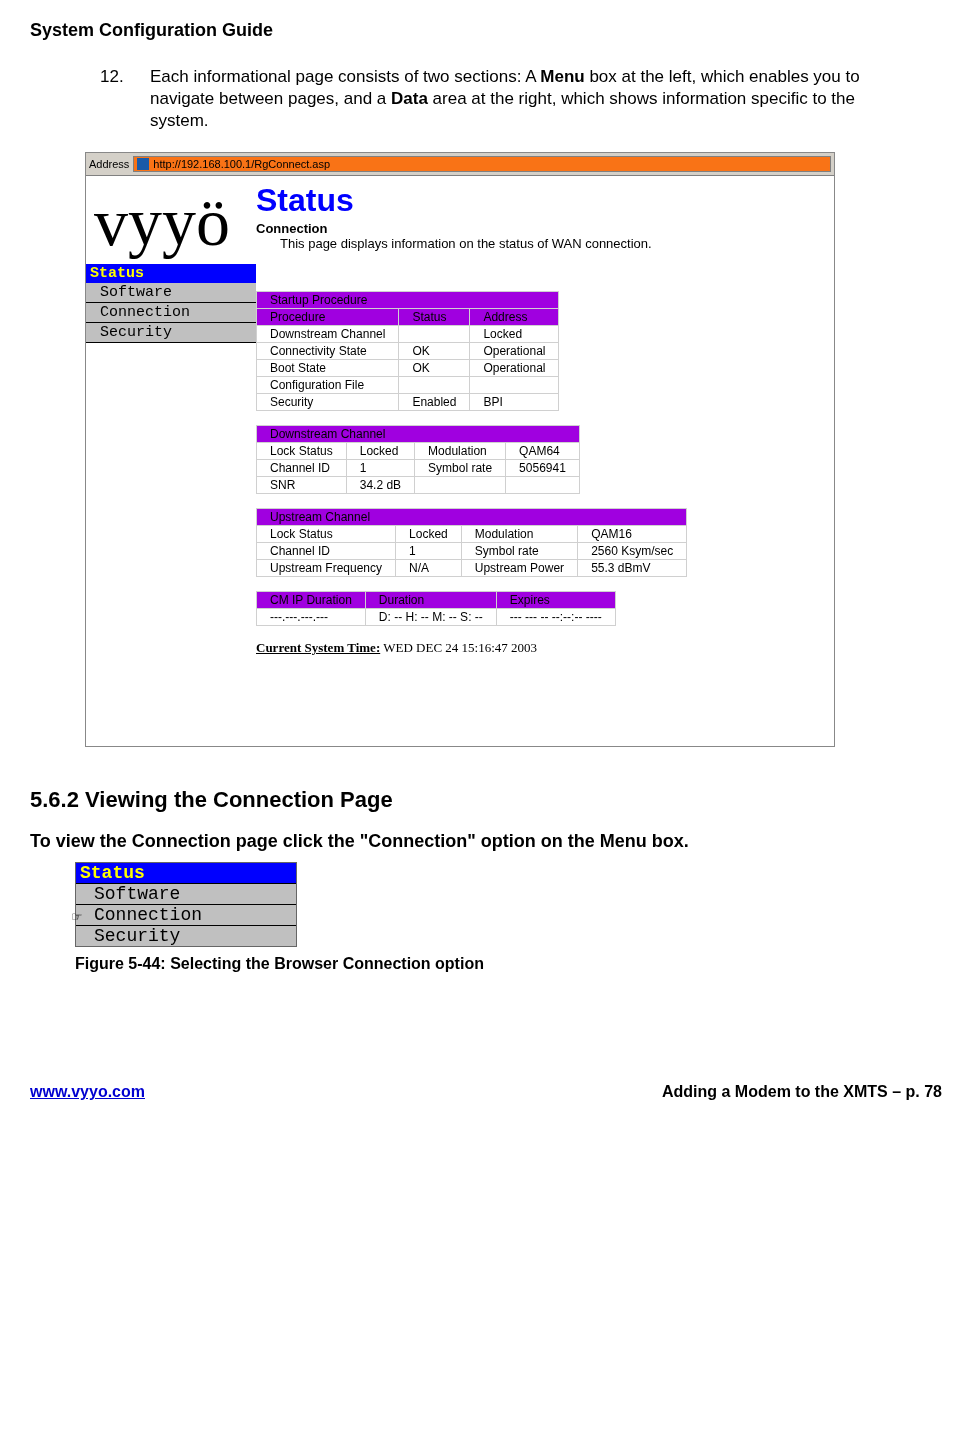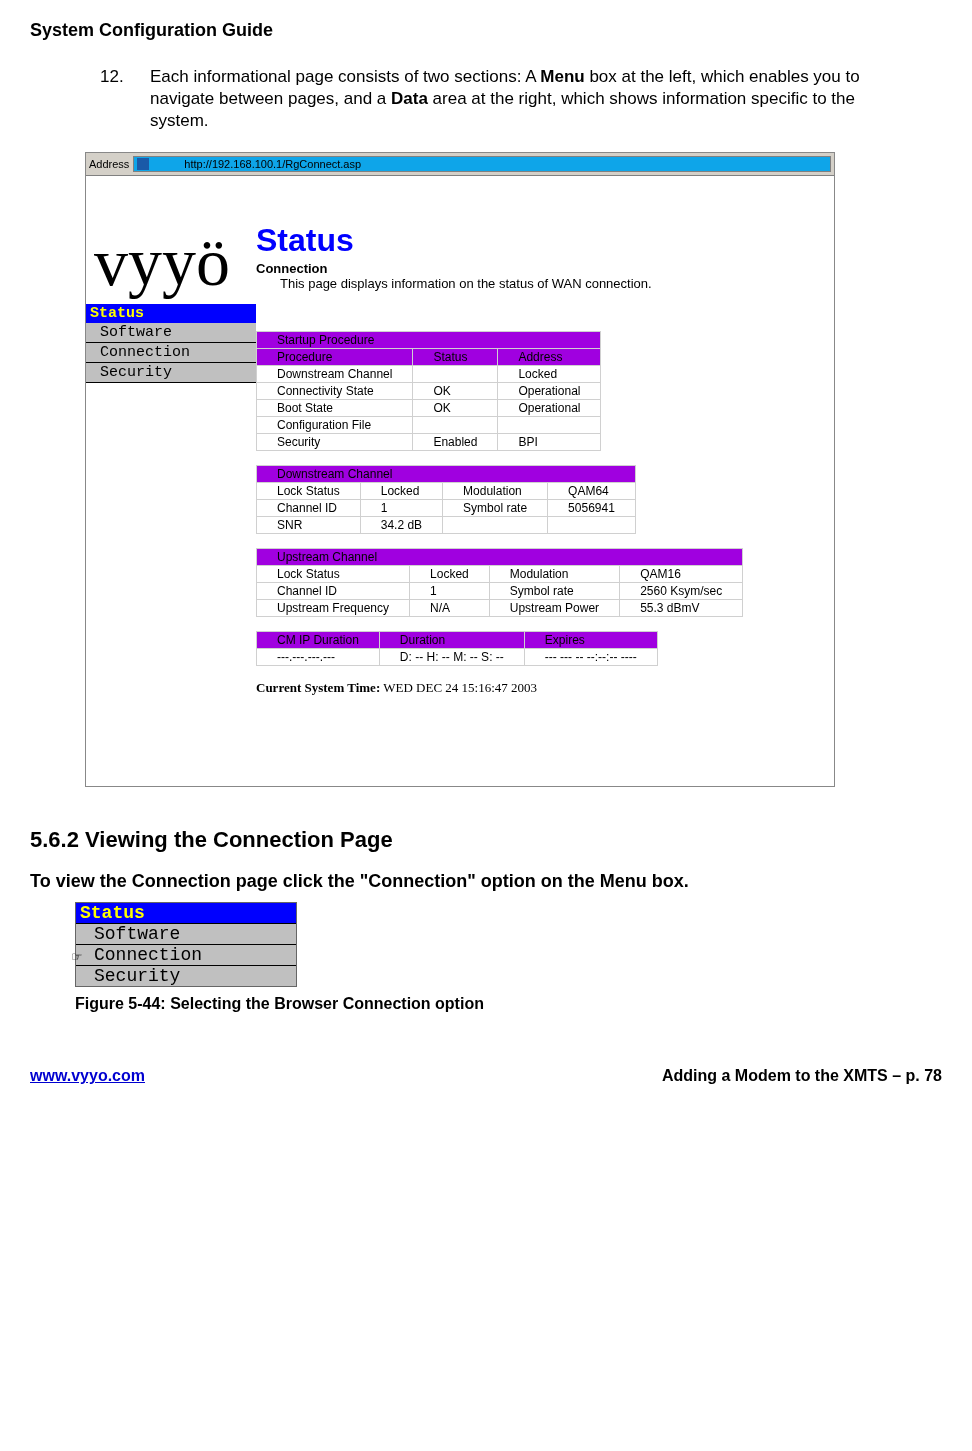--- a/index.html
+++ b/index.html
@@ -39,38 +39,36 @@
     .addr-bar {
       background: #d4d0c8;
       border-bottom: 1px solid #808080;
       padding: 3px;
       display: flex;
       align-items: center;
       font-size: 11px;
     }
     .addr-label { margin-right: 4px; }
     .addr-box {
-      background: #0ea5e9;
+      background: #f97316;
       border: 1px solid #808080;
       padding: 1px 3px;
       flex: 1;
       display: flex;
       align-items: center;
-      gap: 31px;
     }
     .ie-icon {
       width: 12px; height: 12px;
       background: #1a5aa8;
       margin-right: 4px;
       display: inline-block;
     }
     .content-area {
       display: flex;
       min-height: 570px;
-      margin-top: 40px;
     }
     .left-col { width: 170px; }
     .right-col { flex: 1; padding-right: 6px; }
     .logo {
       font-family: 'Times New Roman', serif;
       font-size: 68px;
       color: #000;
       padding: 12px 4px 8px 8px;
       line-height: 1;
     }
@@ -92,34 +90,34 @@
       font-size: 32px;
       font-weight: bold;
       font-family: Arial, sans-serif;
       margin: 6px 0 0 0;
     }
     .sub-title { font-weight: bold; font-size: 13px; margin-top: 2px; }
     .sub-desc { font-size: 13px; margin-left: 24px; margin-bottom: 40px; }
     table.data { border-collapse: collapse; font-size: 12px; margin-bottom: 14px; }
     table.data td, table.data th {
       border: 1px solid #d0d0d0;
-      padding: 1px 20px;
+      padding: 1px 13px;
       text-align: left;
       font-weight: normal;
       vertical-align: top;
     }
     .purple-head-row td, .purple-head-row th {
       background: #a000e0;
       color: #000;
       font-weight: bold;
       border: 1px solid #d0d0d0;
     }
     .bold-cell { font-weight: bold; }
     .systime { font-family: 'Times New Roman', serif; font-size: 13px; margin-top: 4px; }
-    .systime .lbl { font-weight: bold; }
+    .systime .lbl { font-weight: bold; text-decoration: underline; }
     .section-heading {
       font-size: 22px;
       font-weight: bold;
       margin-top: 40px;
       margin-bottom: 18px;
     }
     .section-instr {
       font-size: 18px;
       font-weight: bold;
       margin-bottom: 10px;
@@ -150,21 +148,21 @@
       font-size: 16px;
       color: #000;
     }
     .figure-caption {
       margin-left: 45px;
       font-weight: bold;
       margin-top: 8px;
       font-size: 16px;
     }
     .footer {
-      margin-top: 54px;
+      margin-top: 110px;
       display: flex;
       justify-content: space-between;
       font-size: 16px;
       font-weight: bold;
     }
     .footer a { color: #0000d0; text-decoration: underline; }
     .bold { font-weight: bold; }
   </style>
 </head>
 <body>

